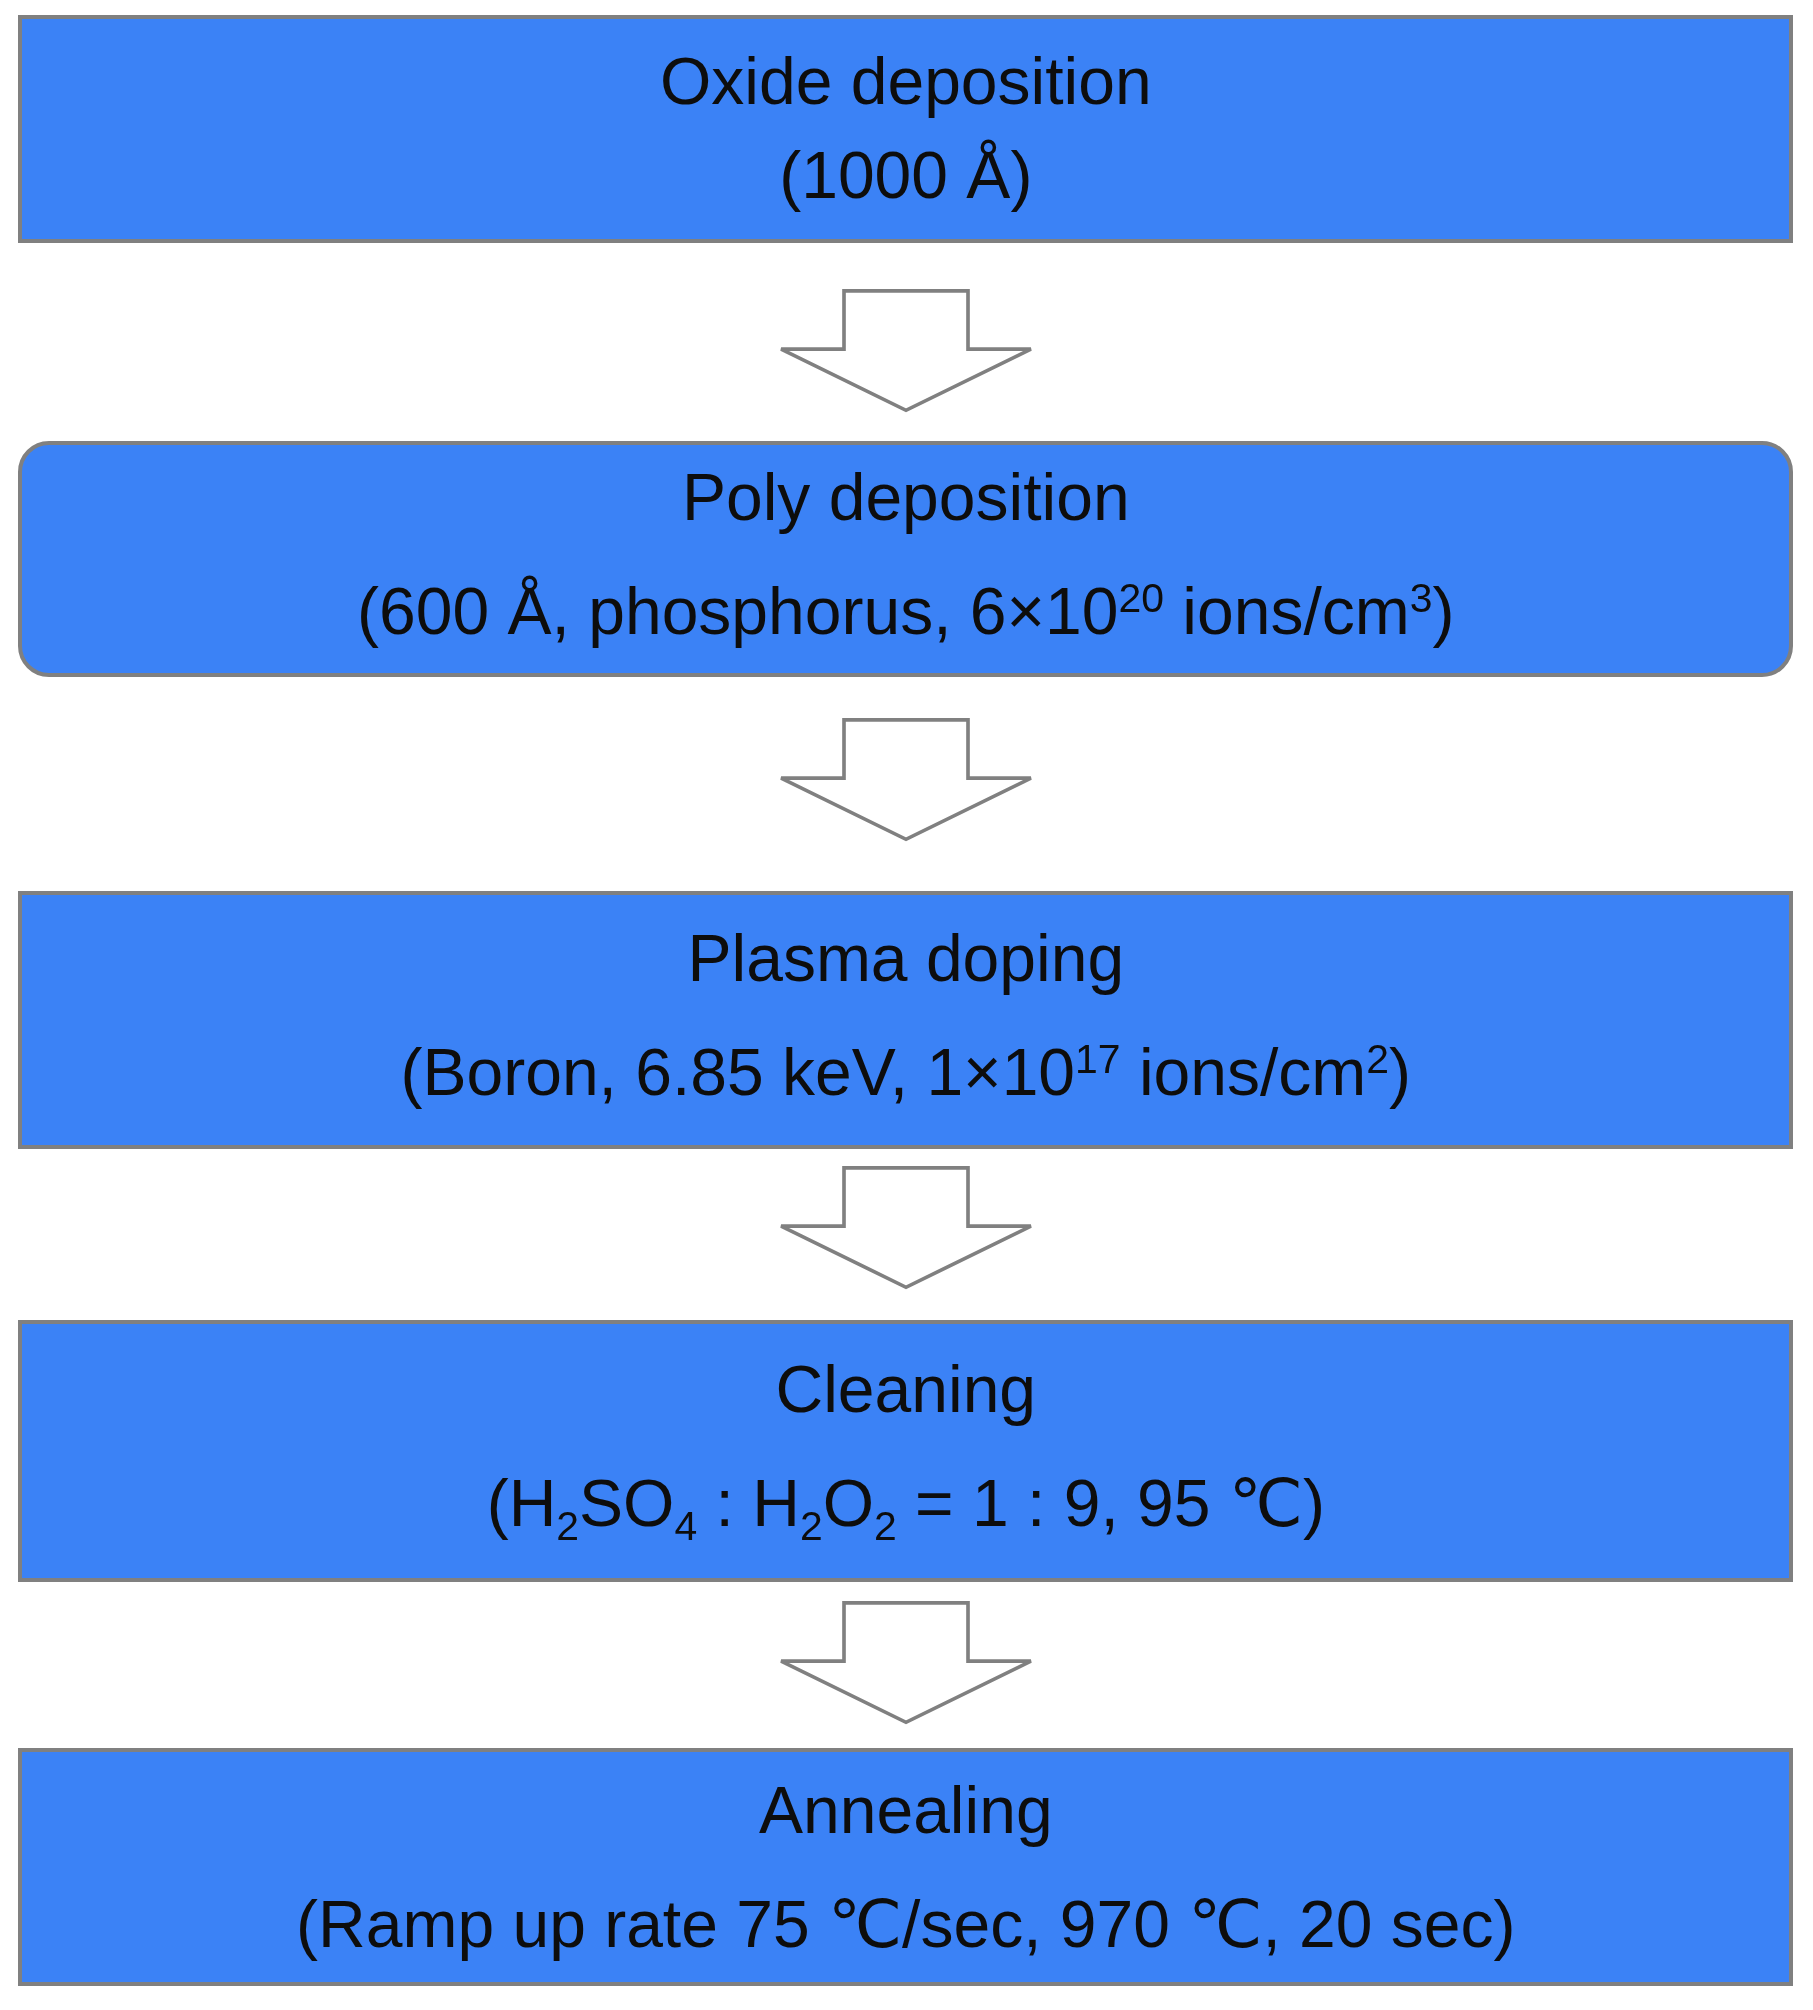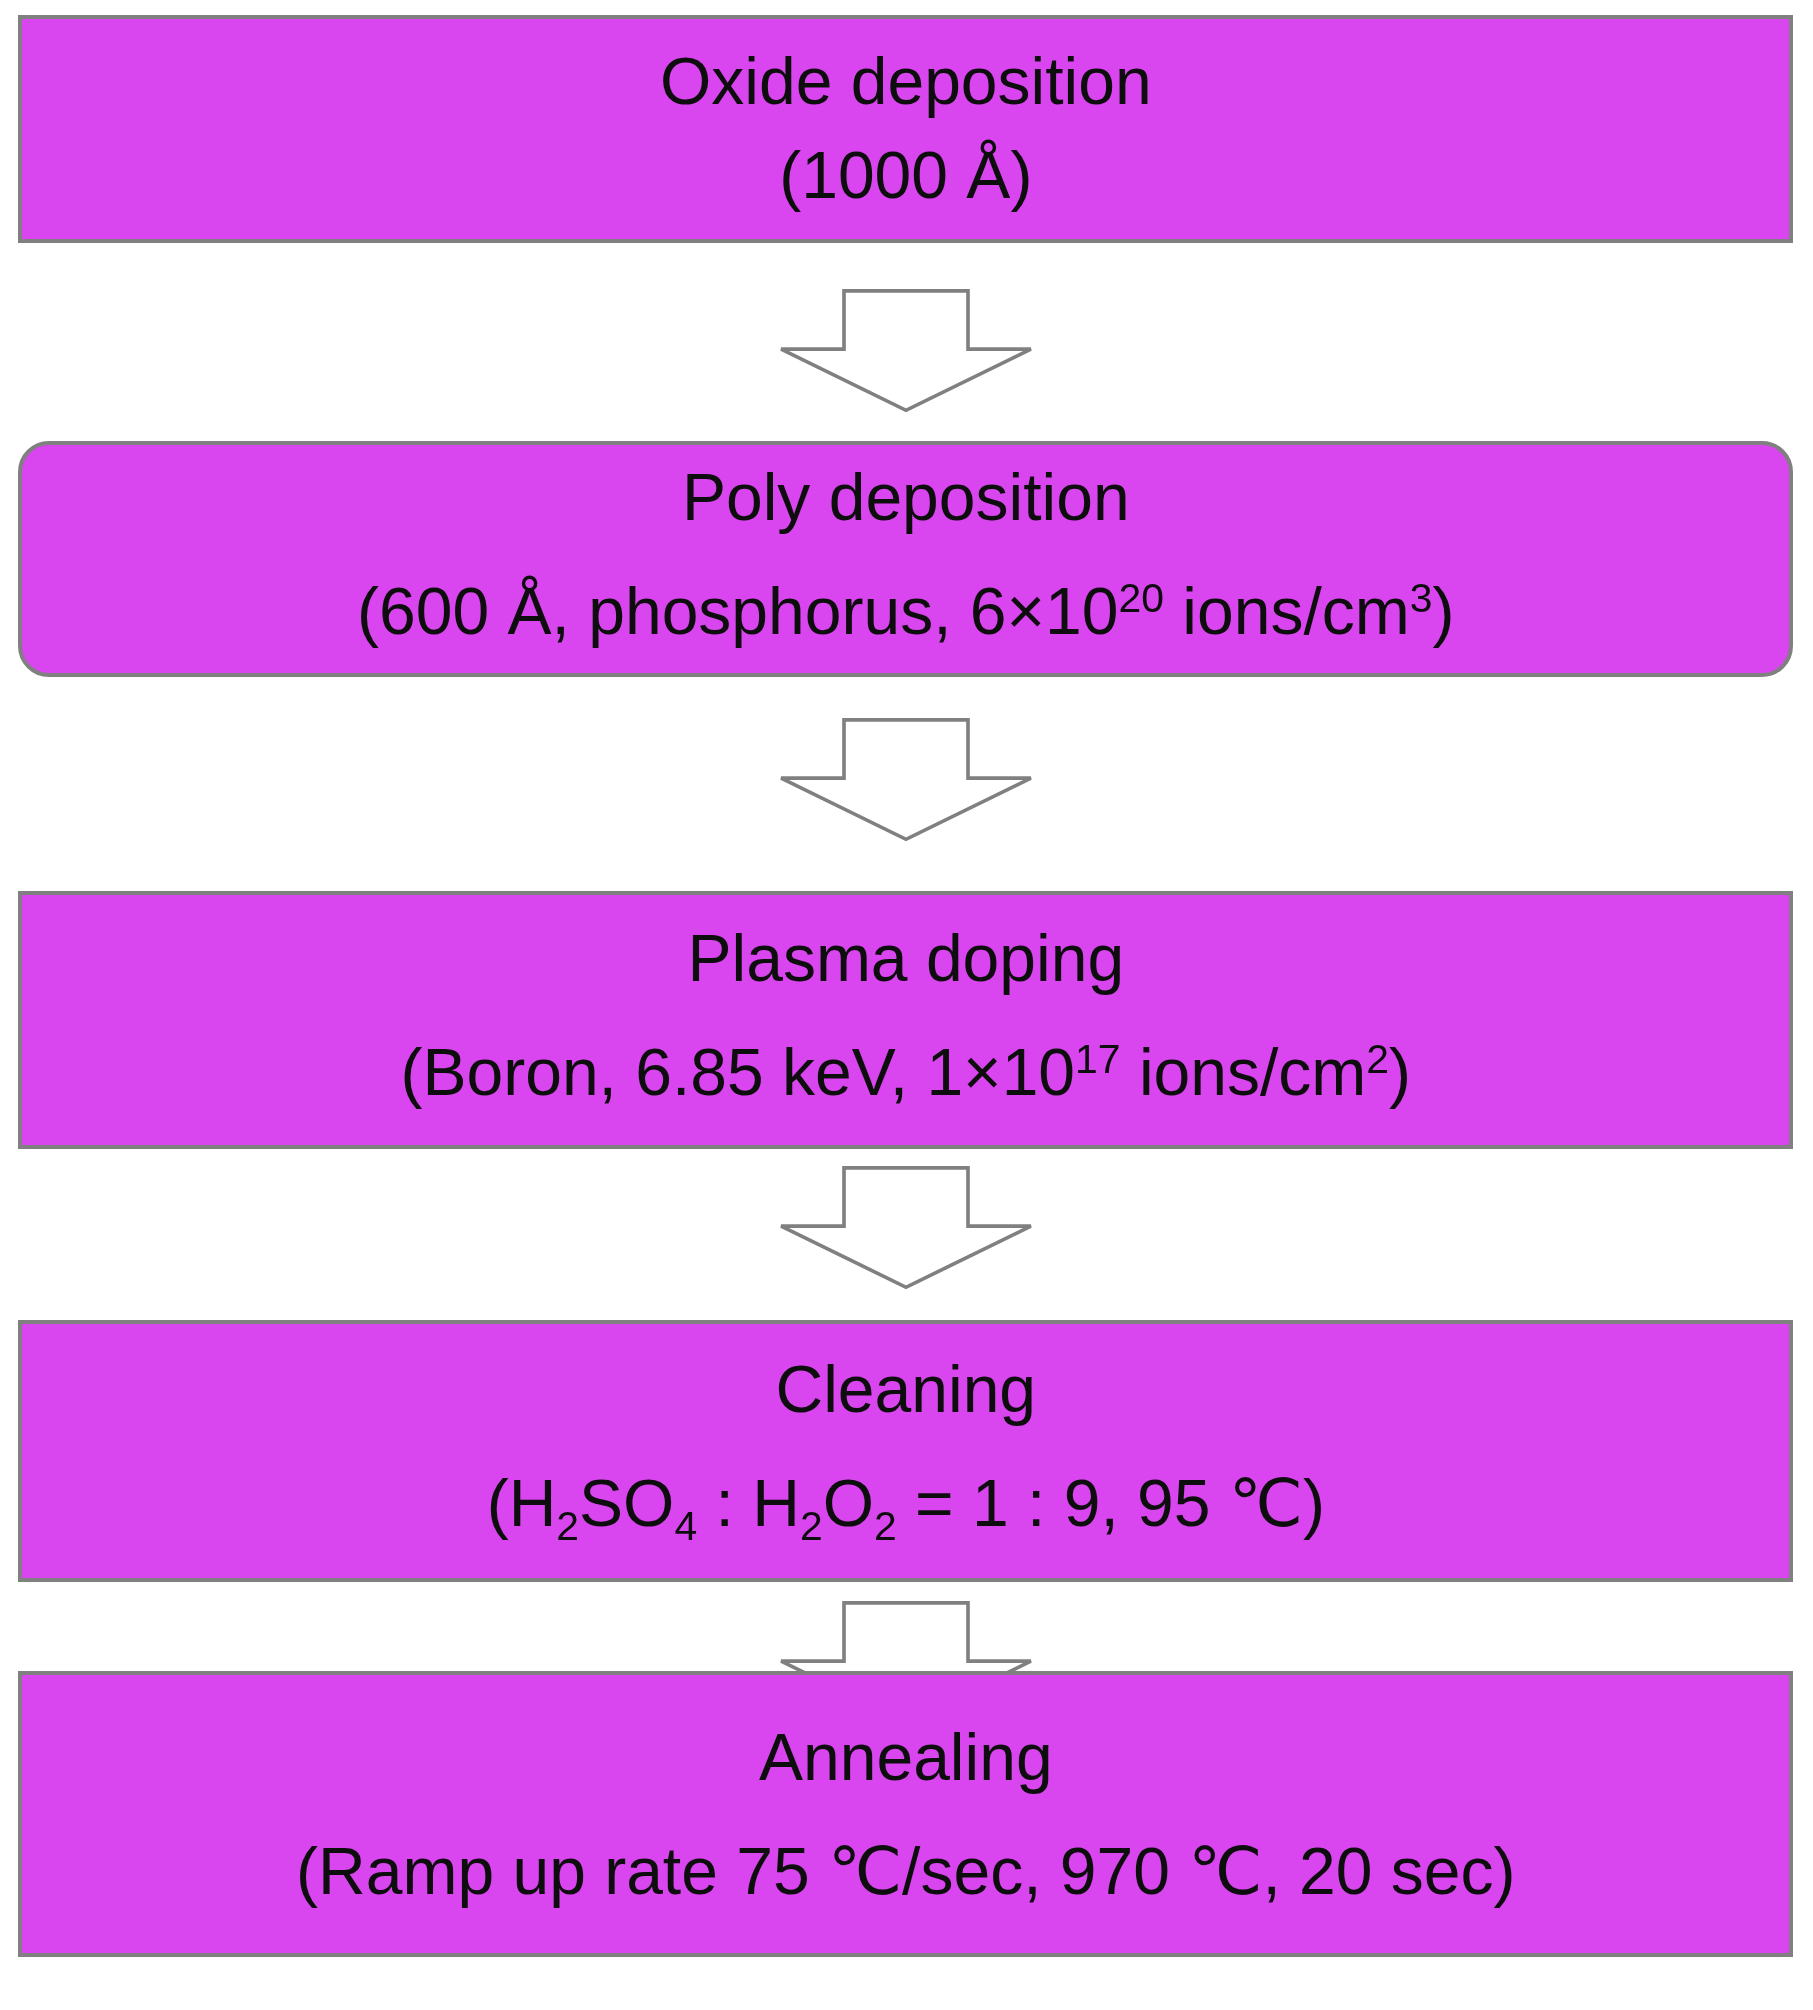--- a/index.html
+++ b/index.html
@@ -14,40 +14,40 @@
     background: #ffffff;
     font-family: "Liberation Sans", "DejaVu Sans", sans-serif;
     color: #0d0d0d;
   }
   .step-box {
     position: absolute;
     left: 18.3px;
     width: 1775px;
     box-sizing: border-box;
     border: 4.6px solid #808080;
-    background: #d946ef;
+    background: #3b82f6;
     display: flex;
     flex-direction: column;
     align-items: center;
     justify-content: center;
   }
   .step-title, .step-detail {
     font-size: 66px;
     line-height: 77px;
     text-align: center;
     white-space: pre;
   }
   .gap-tight { gap: 16.4px; }
   .gap-wide  { gap: 37px; }
 
   .b1 { top: 14.6px;   height: 228px; }
   .b2 { top: 441px;  height: 236px; border-radius: 31px; }
   .b3 { top: 891px;  height: 258px; }
   .b4 { top: 1320px; height: 262px; }
-  .b5 { top: 1671px; height: 286px; }
+  .b5 { top: 1748px; height: 238px; }
 
   .flow-arrow {
     position: absolute;
     left: 778px;
     width: 256px;
     height: 124px;
   }
   .a1 { top: 289px; }
   .a2 { top: 718px; }
   .a3 { top: 1166px; }

